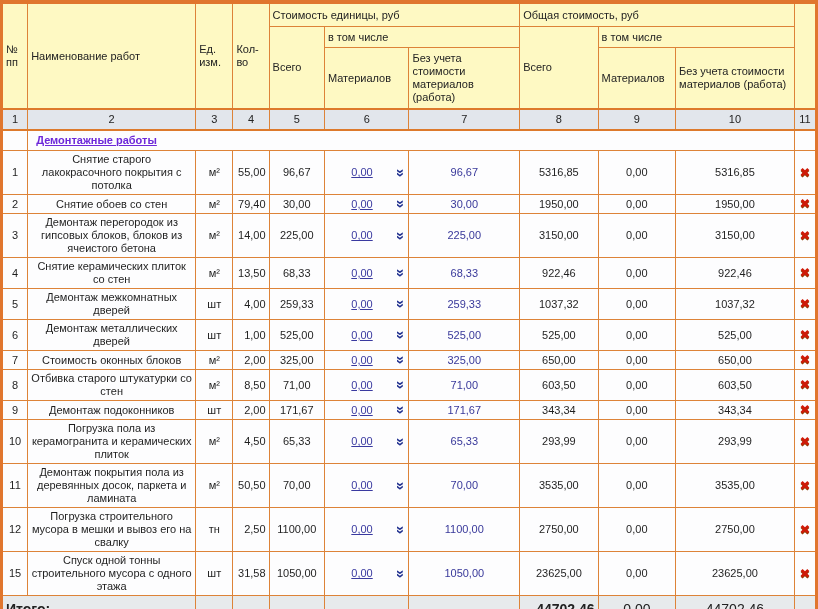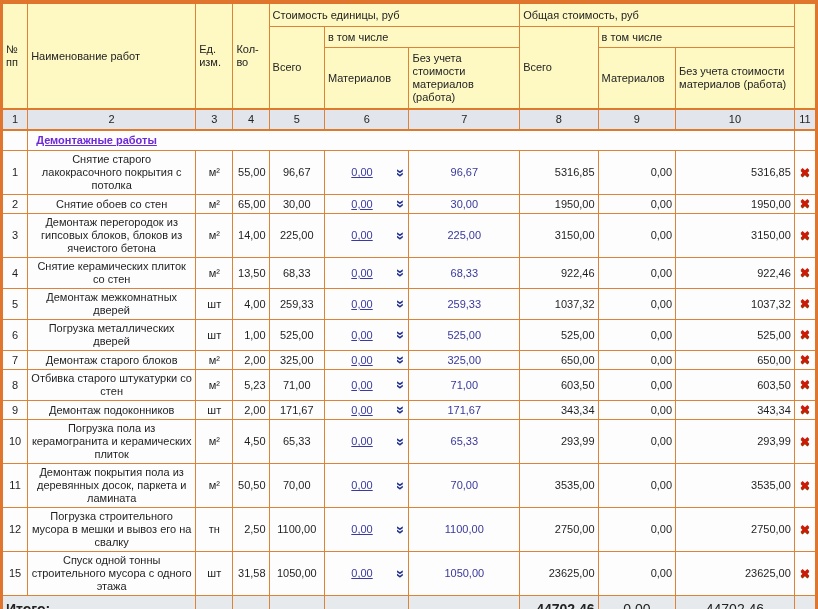--- a/index.html
+++ b/index.html
@@ -45,21 +45,21 @@
   }
   
   tbody td { background: #fdfdfe; line-height: 13px; }
   td.c-no   { text-align: center; }
   td.c-name { text-align: center; padding-left: 5px; padding-right: 4px; }
   td.c-unit { text-align: center; }
   td.c-qty  { text-align: right; padding-right: 4px; }
   td.c-utot { text-align: center; }
   td.c-umat { padding: 0 3px 0 6px; }
   td.c-uwrk { text-align: center; color: #38389a; }
-  td.c-tot, td.c-mat, td.c-wrk { text-align: right; }
+  td.c-tot, td.c-mat, td.c-wrk { text-align: center; }
   td.c-del  { text-align: center; padding: 0; }
 
   .mat-cell { display: flex; align-items: center; }
   a.zero-link {
     flex: 1;
     text-align: center;
     color: #3a3aa0;
     text-decoration: underline;
     cursor: pointer;
   }
@@ -183,21 +183,21 @@
     <td class="c-wrk">5316,85</td>
     <td class="c-del">
       <span class="del-x">✖</span>
     </td>
   </tr>
 
   <tr>
     <td class="c-no">2</td>
     <td class="c-name">Снятие обоев со стен</td>
     <td class="c-unit">м²</td>
-    <td class="c-qty">65,00</td>
+    <td class="c-qty">79,40</td>
     <td class="c-utot">30,00</td>
     <td class="c-umat">
       <span class="mat-cell">
         <a class="zero-link">0,00</a>
         <span class="chevron">»</span>
       </span>
     </td>
     <td class="c-uwrk">30,00</td>
     <td class="c-tot">1950,00</td>
     <td class="c-mat">0,00</td>
@@ -265,42 +265,42 @@
     <td class="c-tot">1037,32</td>
     <td class="c-mat">0,00</td>
     <td class="c-wrk">1037,32</td>
     <td class="c-del">
       <span class="del-x">✖</span>
     </td>
   </tr>
 
   <tr>
     <td class="c-no">6</td>
-    <td class="c-name">Погрузка металлических дверей</td>
+    <td class="c-name">Демонтаж металлических дверей</td>
     <td class="c-unit">шт</td>
     <td class="c-qty">1,00</td>
     <td class="c-utot">525,00</td>
     <td class="c-umat">
       <span class="mat-cell">
         <a class="zero-link">0,00</a>
         <span class="chevron">»</span>
       </span>
     </td>
     <td class="c-uwrk">525,00</td>
     <td class="c-tot">525,00</td>
     <td class="c-mat">0,00</td>
     <td class="c-wrk">525,00</td>
     <td class="c-del">
       <span class="del-x">✖</span>
     </td>
   </tr>
 
   <tr>
     <td class="c-no">7</td>
-    <td class="c-name">Демонтаж старого блоков</td>
+    <td class="c-name">Стоимость оконных блоков</td>
     <td class="c-unit">м²</td>
     <td class="c-qty">2,00</td>
     <td class="c-utot">325,00</td>
     <td class="c-umat">
       <span class="mat-cell">
         <a class="zero-link">0,00</a>
         <span class="chevron">»</span>
       </span>
     </td>
     <td class="c-uwrk">325,00</td>
@@ -309,21 +309,21 @@
     <td class="c-wrk">650,00</td>
     <td class="c-del">
       <span class="del-x">✖</span>
     </td>
   </tr>
 
   <tr>
     <td class="c-no">8</td>
     <td class="c-name">Отбивка старого штукатурки со стен</td>
     <td class="c-unit">м²</td>
-    <td class="c-qty">5,23</td>
+    <td class="c-qty">8,50</td>
     <td class="c-utot">71,00</td>
     <td class="c-umat">
       <span class="mat-cell">
         <a class="zero-link">0,00</a>
         <span class="chevron">»</span>
       </span>
     </td>
     <td class="c-uwrk">71,00</td>
     <td class="c-tot">603,50</td>
     <td class="c-mat">0,00</td>

